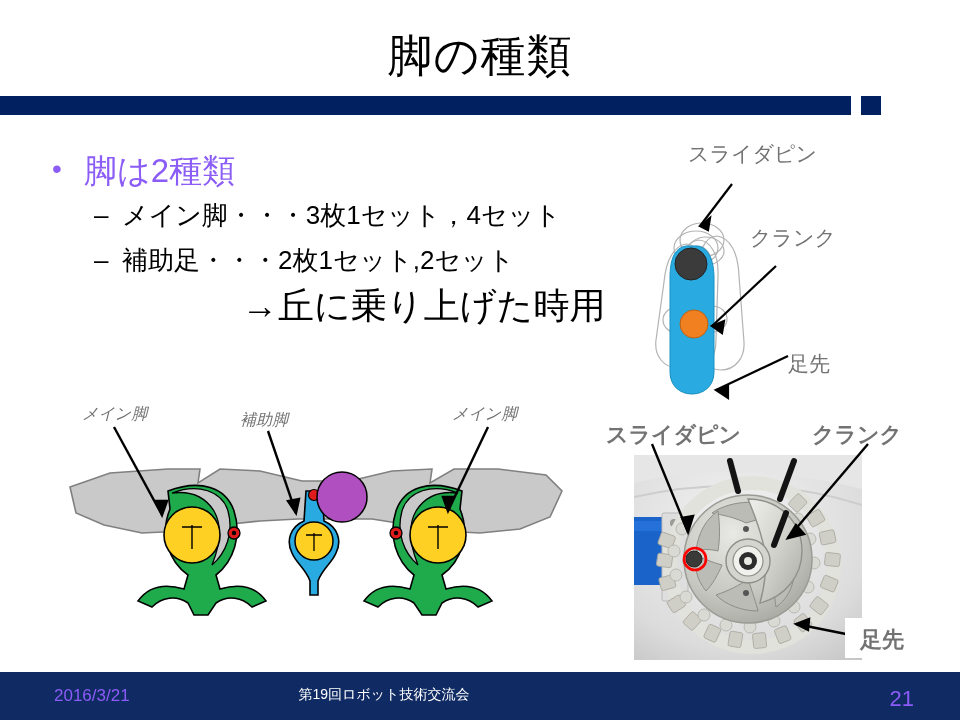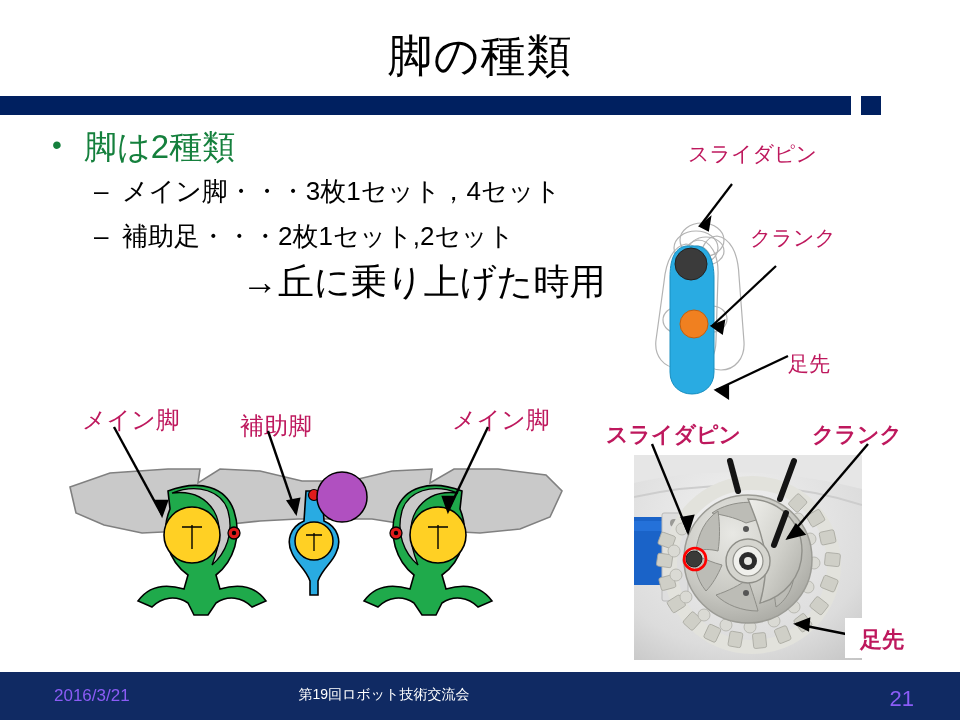--- a/index.html
+++ b/index.html
@@ -46,23 +46,24 @@
   
   #body-text {
     position: absolute;
     left: 42px; top: 125px;
     width: 600px;
   }
   .bullet-l1 {
     position: relative;
     font-size: 33px;
     line-height: 44px;
-    color: #15803d;
+    color: #8b5cf6;
     padding-left: 42px;
     white-space: nowrap;
+    margin-top: 24px;
   }
   .bullet-l1::before {
     content: "\2022";
     position: absolute;
     left: 10px; top: -2px;
     font-size: 28px;
   }
   .bullet-l2 {
     position: relative;
     font-size: 26px;
@@ -82,26 +83,26 @@
     font-size: 36px;
     line-height: 46px;
     color: #000000;
     padding-left: 200px;
     white-space: nowrap;
   }
 
   
   .label {
     position: absolute;
-    color: #be185d;
+    color: #737373;
     white-space: nowrap;
   }
   .label.reg { font-size: 21px; }
   .label.bold { font-size: 22px; font-weight: bold; }
-  .label.diag { font-size: 24px; }
+  .label.diag { font-size: 16px; font-style: italic; }
 
   
   .canvas { position: absolute; }
 
   
   #photo-wrap {
     position: absolute;
     left: 634px; top: 455px;
     width: 228px; height: 205px;
     overflow: hidden;

